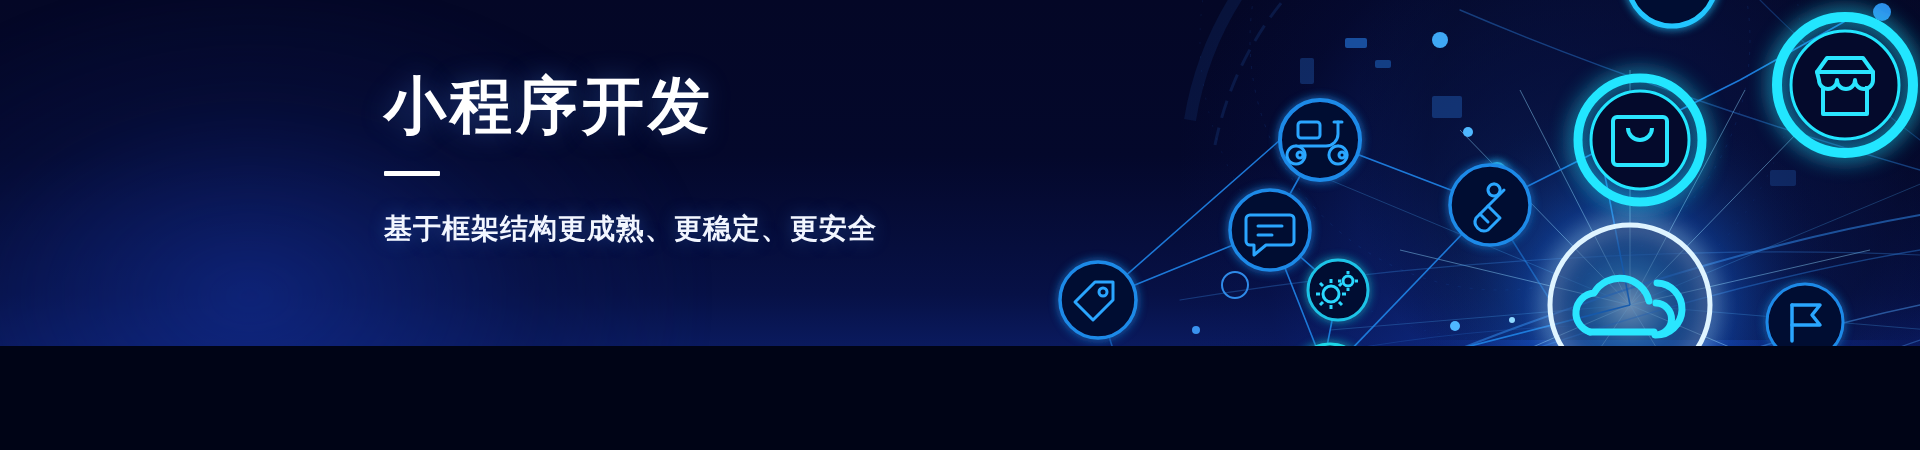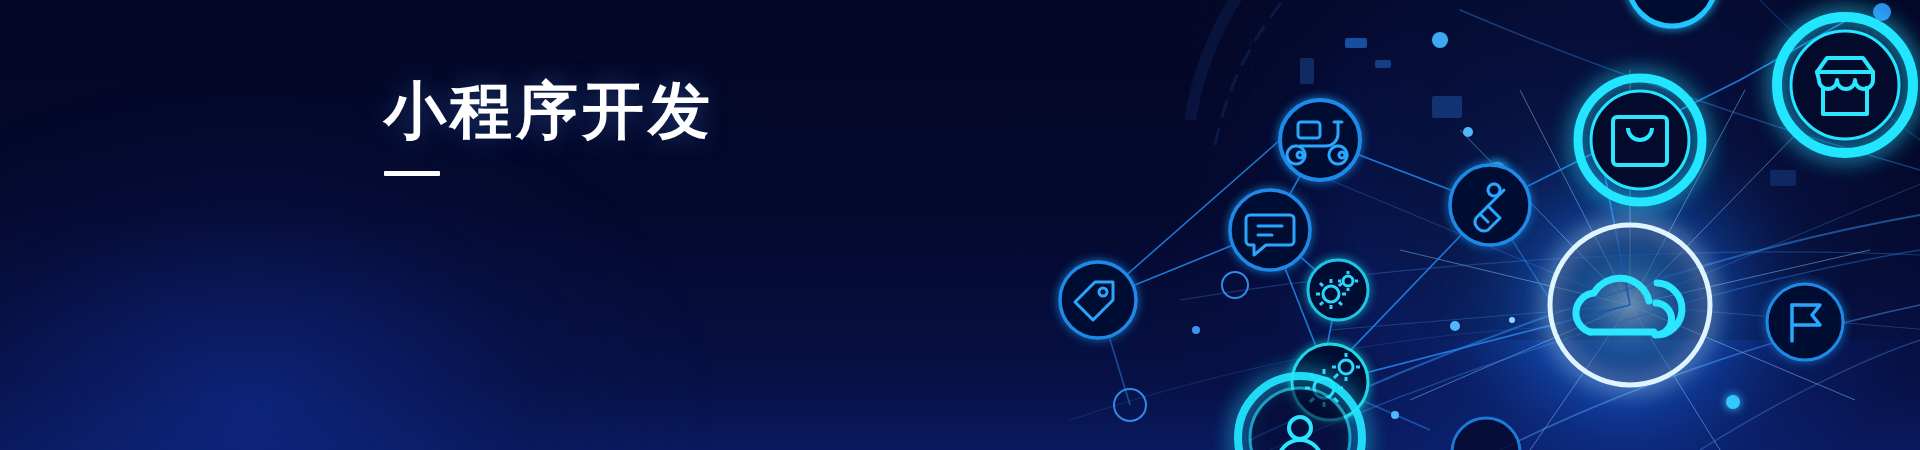--- a/index.html
+++ b/index.html
@@ -7,23 +7,24 @@
     padding: 0;
     background: #000416;
   }
   body {
     font-family: "Liberation Sans", "DejaVu Sans", sans-serif;
   }
 
   #banner {
     position: relative;
     width: 1920px;
-    height: 450px;
+    height: 346px;
     overflow: hidden;
     background: #737373;
+    font-family: Liberation Mono, monospace;
   }
 
   
   .bg-base {
     position: absolute;
     inset: 0;
     background:
       linear-gradient(180deg, #040726 0%, #04082b 45%, #071146 85%, #0a1a5e 100%);
   }
   .bg-left-glow {
@@ -330,15 +331,16 @@
 
     <g>
       <circle cx="1486" cy="452" r="34" fill="#050b30" stroke="#1f8ae8" stroke-width="3" opacity="0.85"></circle>
     </g>
 
   </svg>
 
   <div class="copy">
     <h1 class="hero-title">小程序开发</h1>
     <div class="title-rule"></div>
+    <p class="hero-sub">基于框架结构更成熟、更稳定、更安全</p>
   </div>
 
 </div>
 
 </body></html>

